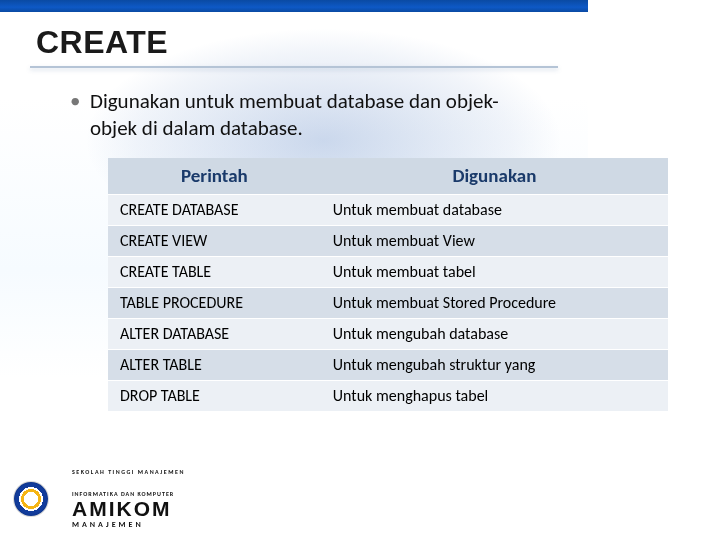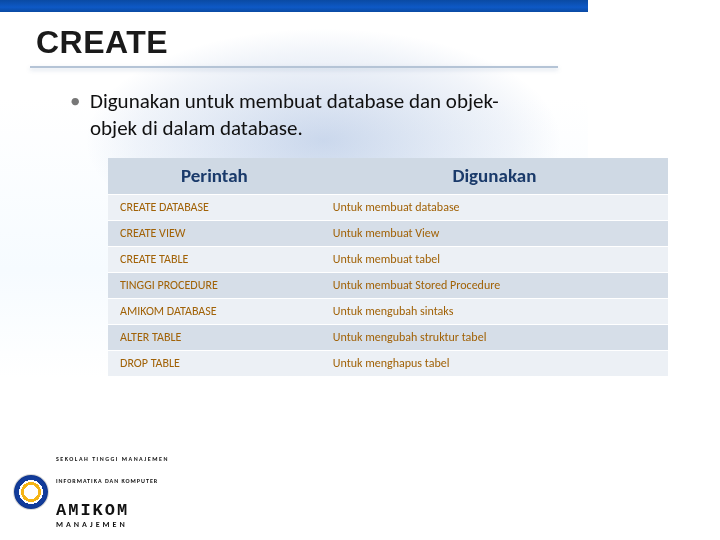--- a/index.html
+++ b/index.html
@@ -81,48 +81,48 @@
     background: #cfd9e4;
     color: #1a3a6a;
     font-weight: 600;
     text-align: center;
     padding: 6px 10px 7px;
     font-size: 19px;
   }
   tbody td {
     padding: 5px 12px 6px;
     border-top: 1.5px solid #fff;
-    color: #a16207;
-    font-size: 12px;
+    color: #000000;
+    font-size: 16px;
   }
   tbody tr:nth-child(odd)  td { background: #ecf0f5; }
   tbody tr:nth-child(even) td { background: #d6dee8; }
   colgroup col:first-child { width: 38%; }
 
   .footer {
     position: absolute;
     left: 14px;
     bottom: 12px;
     display: flex;
     align-items: center;
-    gap: 8px;
+    gap: 24px;
   }
   .badge {
     width: 34px; height: 34px;
     border-radius: 50%;
     background:
       radial-gradient(circle at 50% 50%, #fff 0 7px, transparent 7px),
       radial-gradient(circle at 50% 50%, #f5b515 0 10px, #fff 10px 12px, #123c9b 12px 17px, #0a2867 17px 18px);
     box-shadow: 0 0 0 1px rgba(0,0,0,0.15), inset 0 0 2px rgba(0,0,0,0.3);
     flex: 0 0 auto;
   }
   .footer-text { line-height: 1; color: #111; }
   .ft-line1 { font-size: 6px; letter-spacing: 1.5px; font-weight: 600; }
   .ft-line2 { font-size: 6px; letter-spacing: 1.0px; font-weight: 600; margin-top: 16px;}
-  .ft-main  { font-family: Liberation Mono, monospace; font-size: 17px; letter-spacing: 2px; font-weight: 700; margin-top: 18px;}
+  .ft-main  { font-family: Liberation Sans, sans-serif; font-size: 21px; letter-spacing: 2px; font-weight: 700; margin-top: 1px;}
   .ft-sub   { font-size: 8px; letter-spacing: 3px; font-weight: 700; margin-top: 1px;}
 </style>
 </head>
 <body>
 
 <div class="slide">
 
   <div class="top-bar"></div>
 
   <div class="title">CREATE</div>
@@ -152,30 +152,30 @@
           </tr>
           <tr>
             <td>CREATE VIEW</td>
             <td>Untuk membuat View</td>
           </tr>
           <tr>
             <td>CREATE TABLE</td>
             <td>Untuk membuat tabel</td>
           </tr>
           <tr>
-            <td>TINGGI PROCEDURE</td>
+            <td>TABLE PROCEDURE</td>
             <td>Untuk membuat Stored Procedure</td>
           </tr>
           <tr>
-            <td>AMIKOM DATABASE</td>
-            <td>Untuk mengubah sintaks</td>
+            <td>ALTER DATABASE</td>
+            <td>Untuk mengubah database</td>
           </tr>
           <tr>
             <td>ALTER TABLE</td>
-            <td>Untuk mengubah struktur tabel</td>
+            <td>Untuk mengubah struktur yang</td>
           </tr>
           <tr>
             <td>DROP TABLE</td>
             <td>Untuk menghapus tabel</td>
           </tr>
         </tbody>
       </table>
     </div>
   </div>
 

